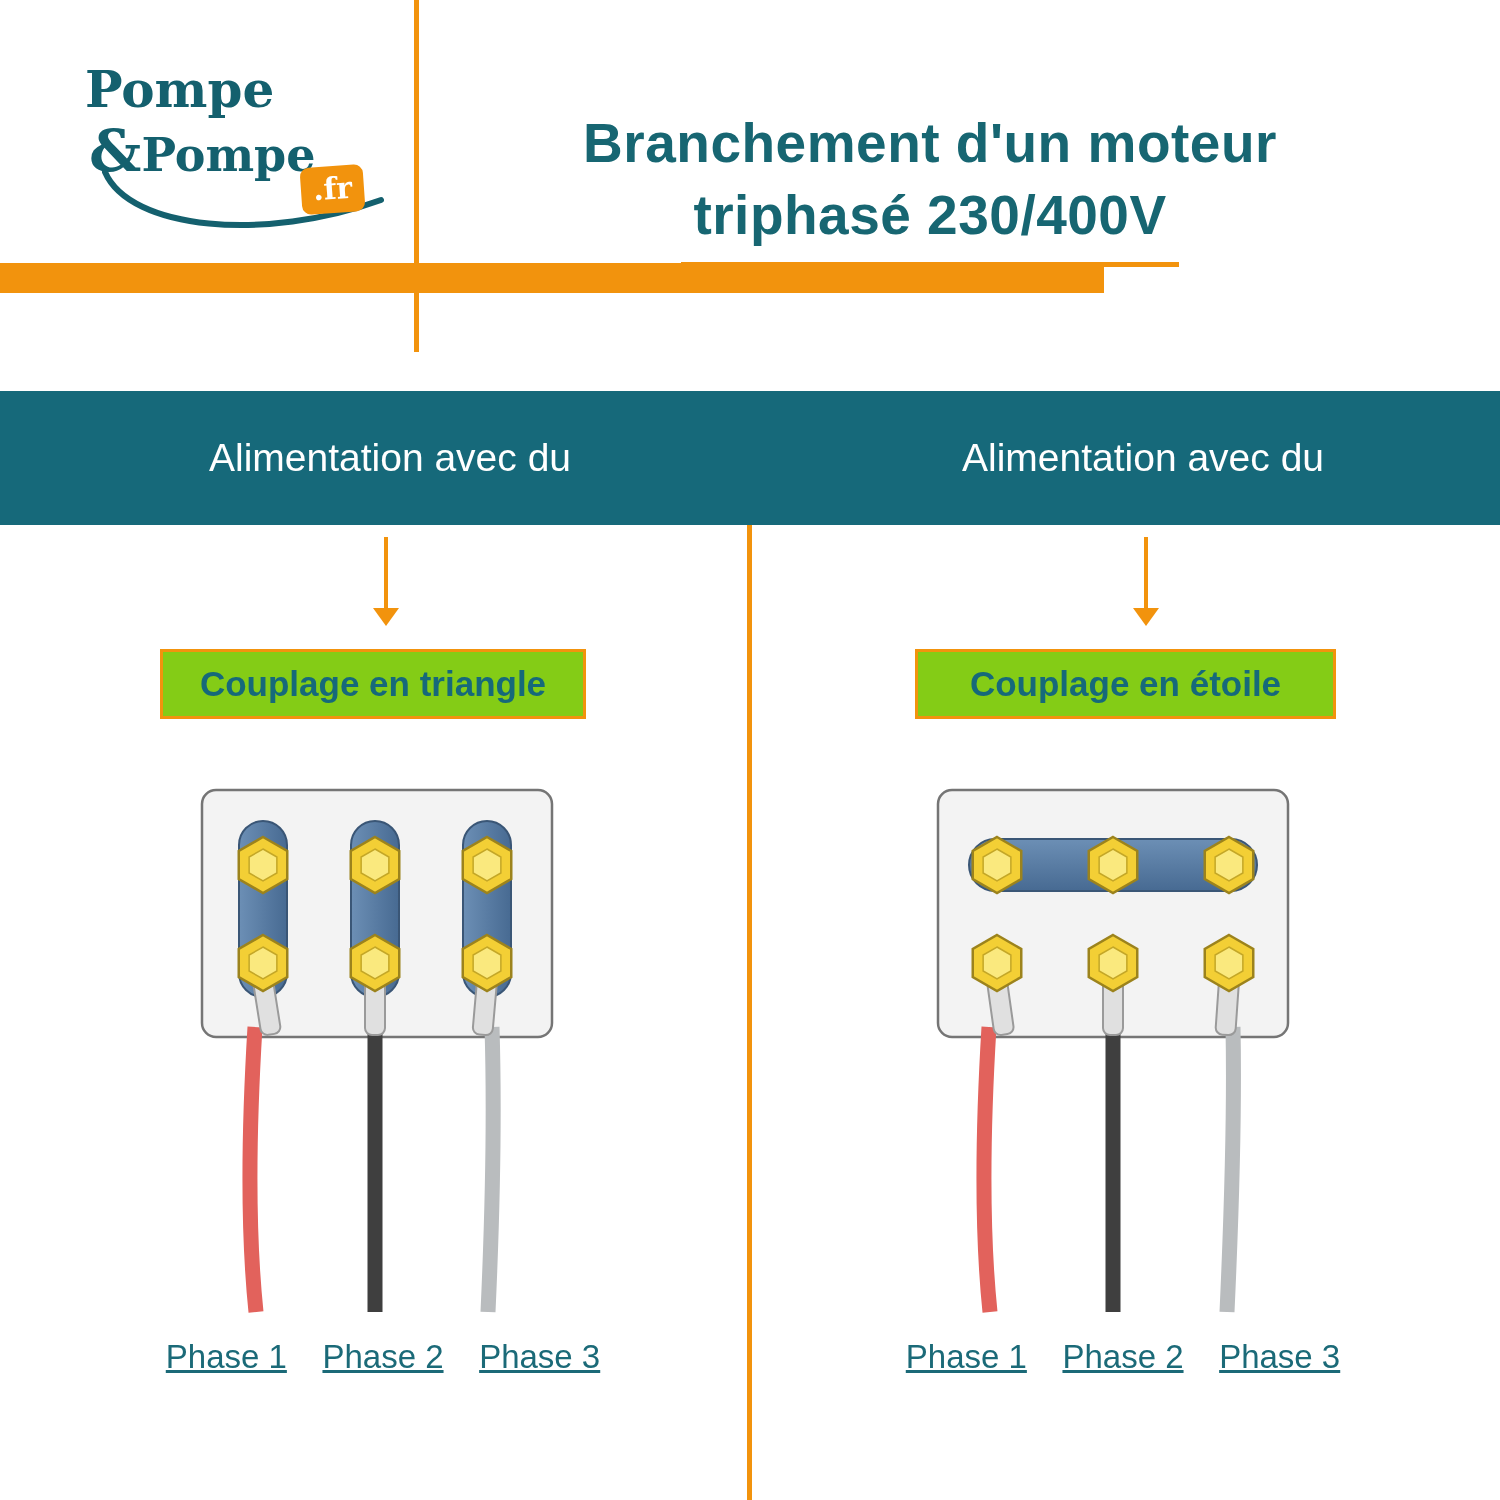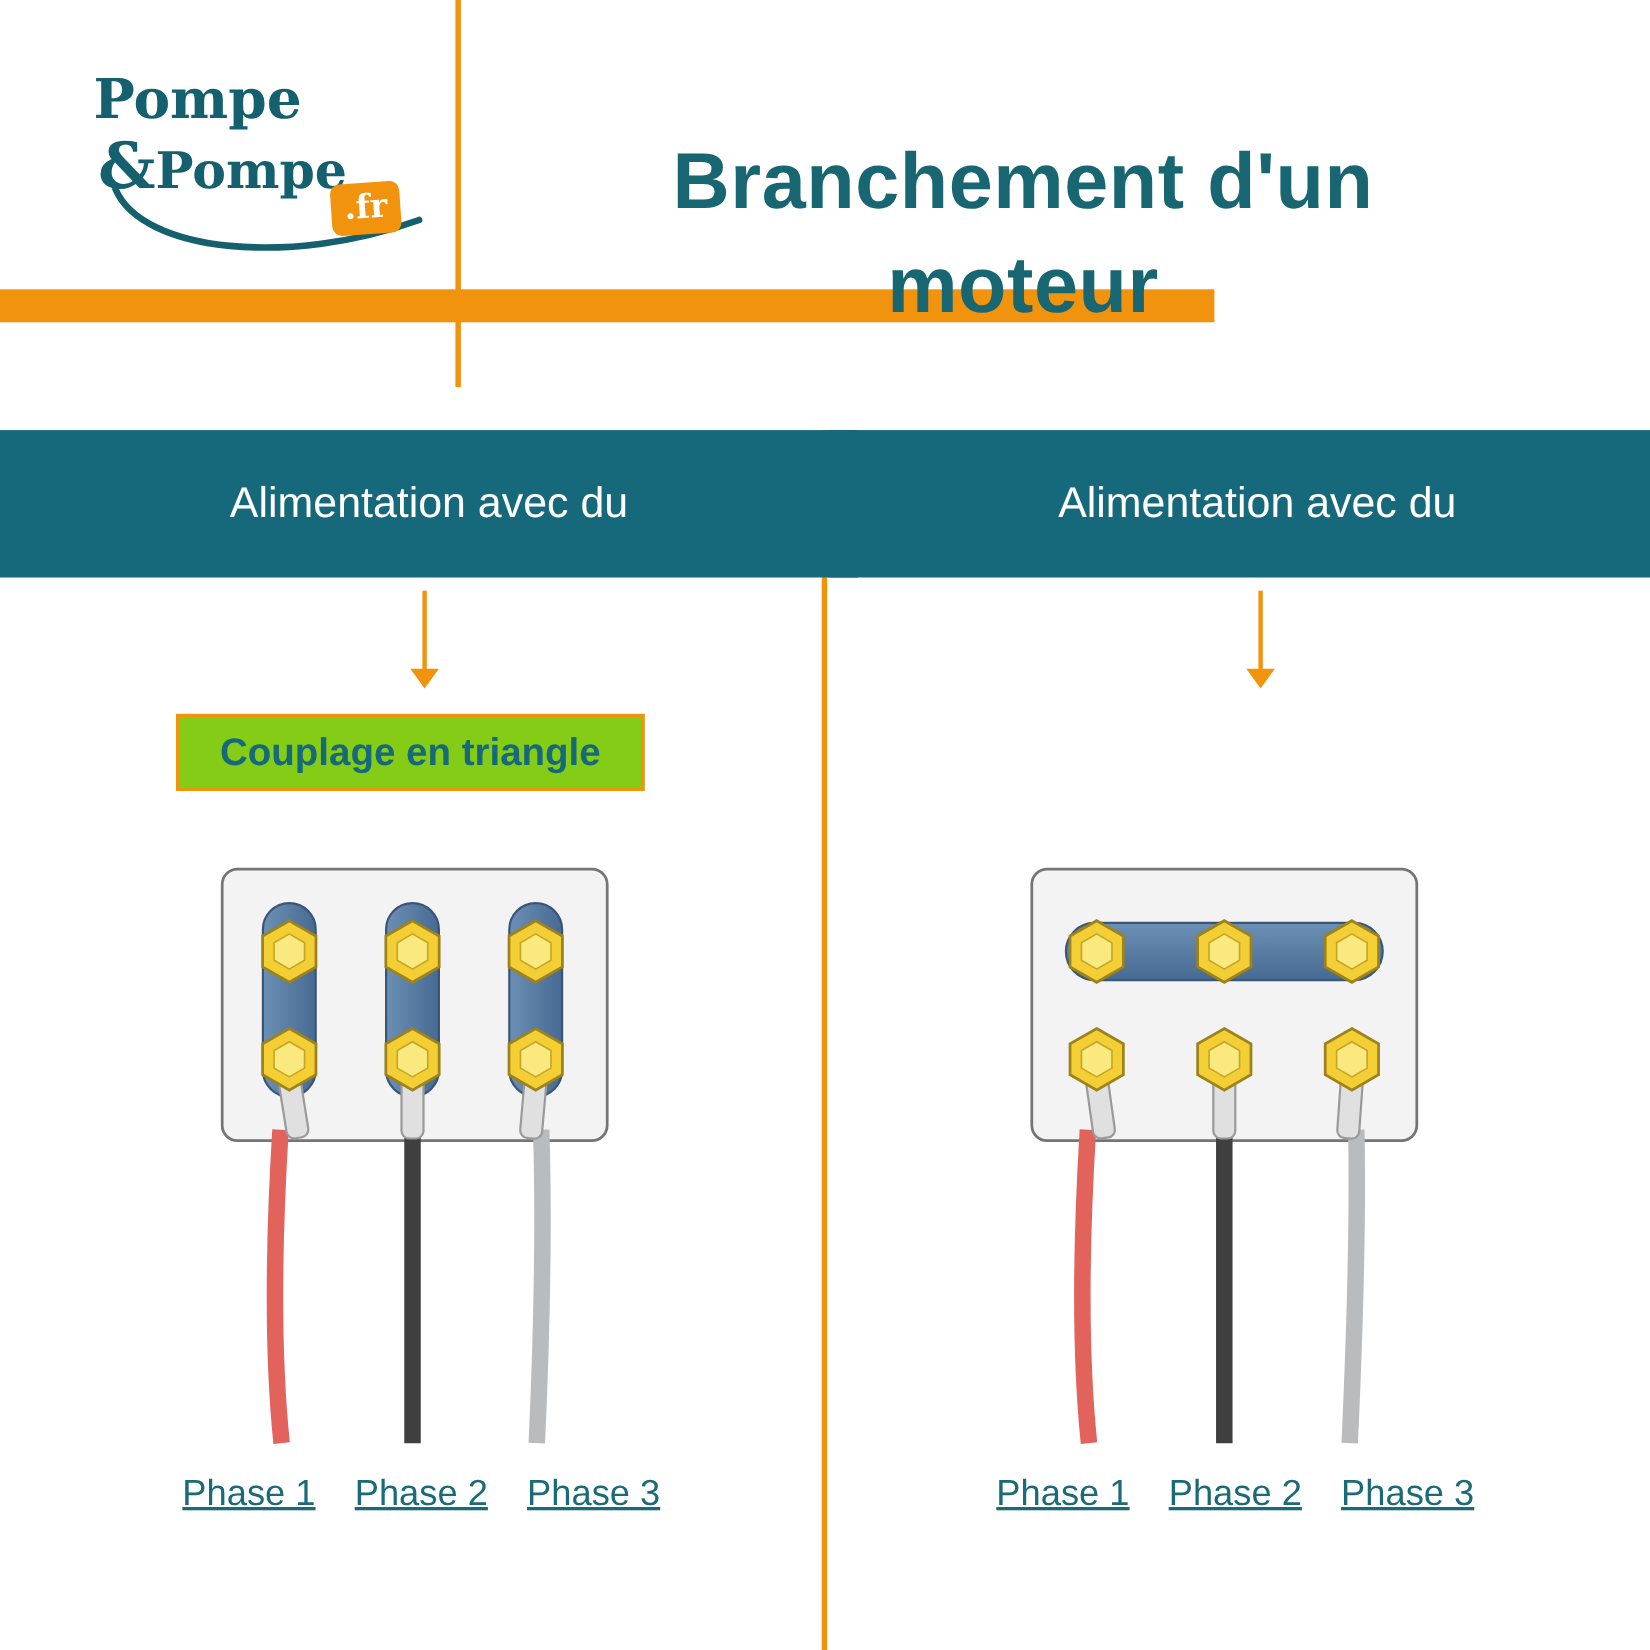--- a/index.html
+++ b/index.html
@@ -21,21 +21,21 @@
   .logo{position:absolute;left:85px;top:64px;width:310px;height:180px;color:#14606E;}
   .logo-row1{font-family:"DejaVu Serif",serif;font-weight:700;font-size:50px;line-height:1.05;}
   .logo-row2{font-family:"DejaVu Serif",serif;font-weight:700;font-size:46px;line-height:1.05;margin-left:4px;margin-top:4px;}
   .logo-amp{font-size:58px;}
   .logo-fr{position:absolute;left:216px;top:102px;background:var(--orange);color:#fff;
     font-family:"DejaVu Serif",serif;font-weight:700;font-size:30px;padding:5px 12px 7px;border-radius:9px;transform:rotate(-4deg);}
   .logo-swoosh{position:absolute;left:0;top:96px;}
 
   
   .title{position:absolute;left:480px;top:70px;width:900px;text-align:center;color:var(--title);
-    font-weight:700;font-size:72px;line-height:1.32;letter-spacing:.5px;}
+    font-weight:700;font-size:55px;line-height:1.32;letter-spacing:.5px;}
   .title .u{display:inline-block;border-bottom:5px solid var(--orange);padding:0 12px 10px;}
 
   
   .header-band{position:absolute;top:391px;width:780px;height:134px;background:var(--teal);color:#fff;
     display:flex;flex-direction:column;align-items:center;justify-content:center;font-size:39px;line-height:1.2;}
   .header-band .b2{font-weight:700;margin-top:8px;}
   .hb-left{left:0;}
   .hb-right{left:753px;}
 
   
@@ -73,36 +73,39 @@
 
   <div class="logo">
     <div class="logo-row1">Pompe</div>
     <div class="logo-row2"><span class="logo-amp">&amp;</span><span>Pompe</span></div>
     <svg class="logo-swoosh" width="310" height="90" viewBox="0 0 310 90">
       <path d="M 20 12 C 45 70, 180 82, 296 40" fill="none" stroke="#14606E" stroke-width="6" stroke-linecap="round"></path>
     </svg>
     <span class="logo-fr">.fr</span>
   </div>
 
-  <h1 class="title"><span>Branchement d'un moteur</span><br></h1>
+  <h1 class="title"><span>Branchement d'un moteur</span><br><span class="u">triphasé 230/400V</span></h1>
 
   <div class="header-band hb-left">
     <span>Alimentation avec du</span>
   </div>
   <div class="header-band hb-right">
     <span>Alimentation avec du</span>
   </div>
 
   <div class="arrow-stem as-left"></div>
   <div class="arrow-head ah-left"></div>
   <div class="arrow-stem as-right"></div>
   <div class="arrow-head ah-right"></div>
 
   <div class="coupling-box cb-left">
     <span>Couplage en triangle</span>
+  </div>
+  <div class="coupling-box cb-right">
+    <span>Couplage en étoile</span>
   </div>
 
   <svg class="block-svg bs-left" viewBox="0 0 360 552">
     <defs>
       <linearGradient id="grad-a" x1="0" y1="0" x2="1" y2="0">
         <stop offset="0" stop-color="#6C8FB5"></stop>
           <stop offset="1" stop-color="#476A92"></stop>
       </linearGradient>
       <g id="nut-a">
         <polygon points="0,-28 24.25,-14 24.25,14 0,28 -24.25,14 -24.25,-14" fill="#F3CF35" stroke="#9C831C" stroke-width="2.5"></polygon>

